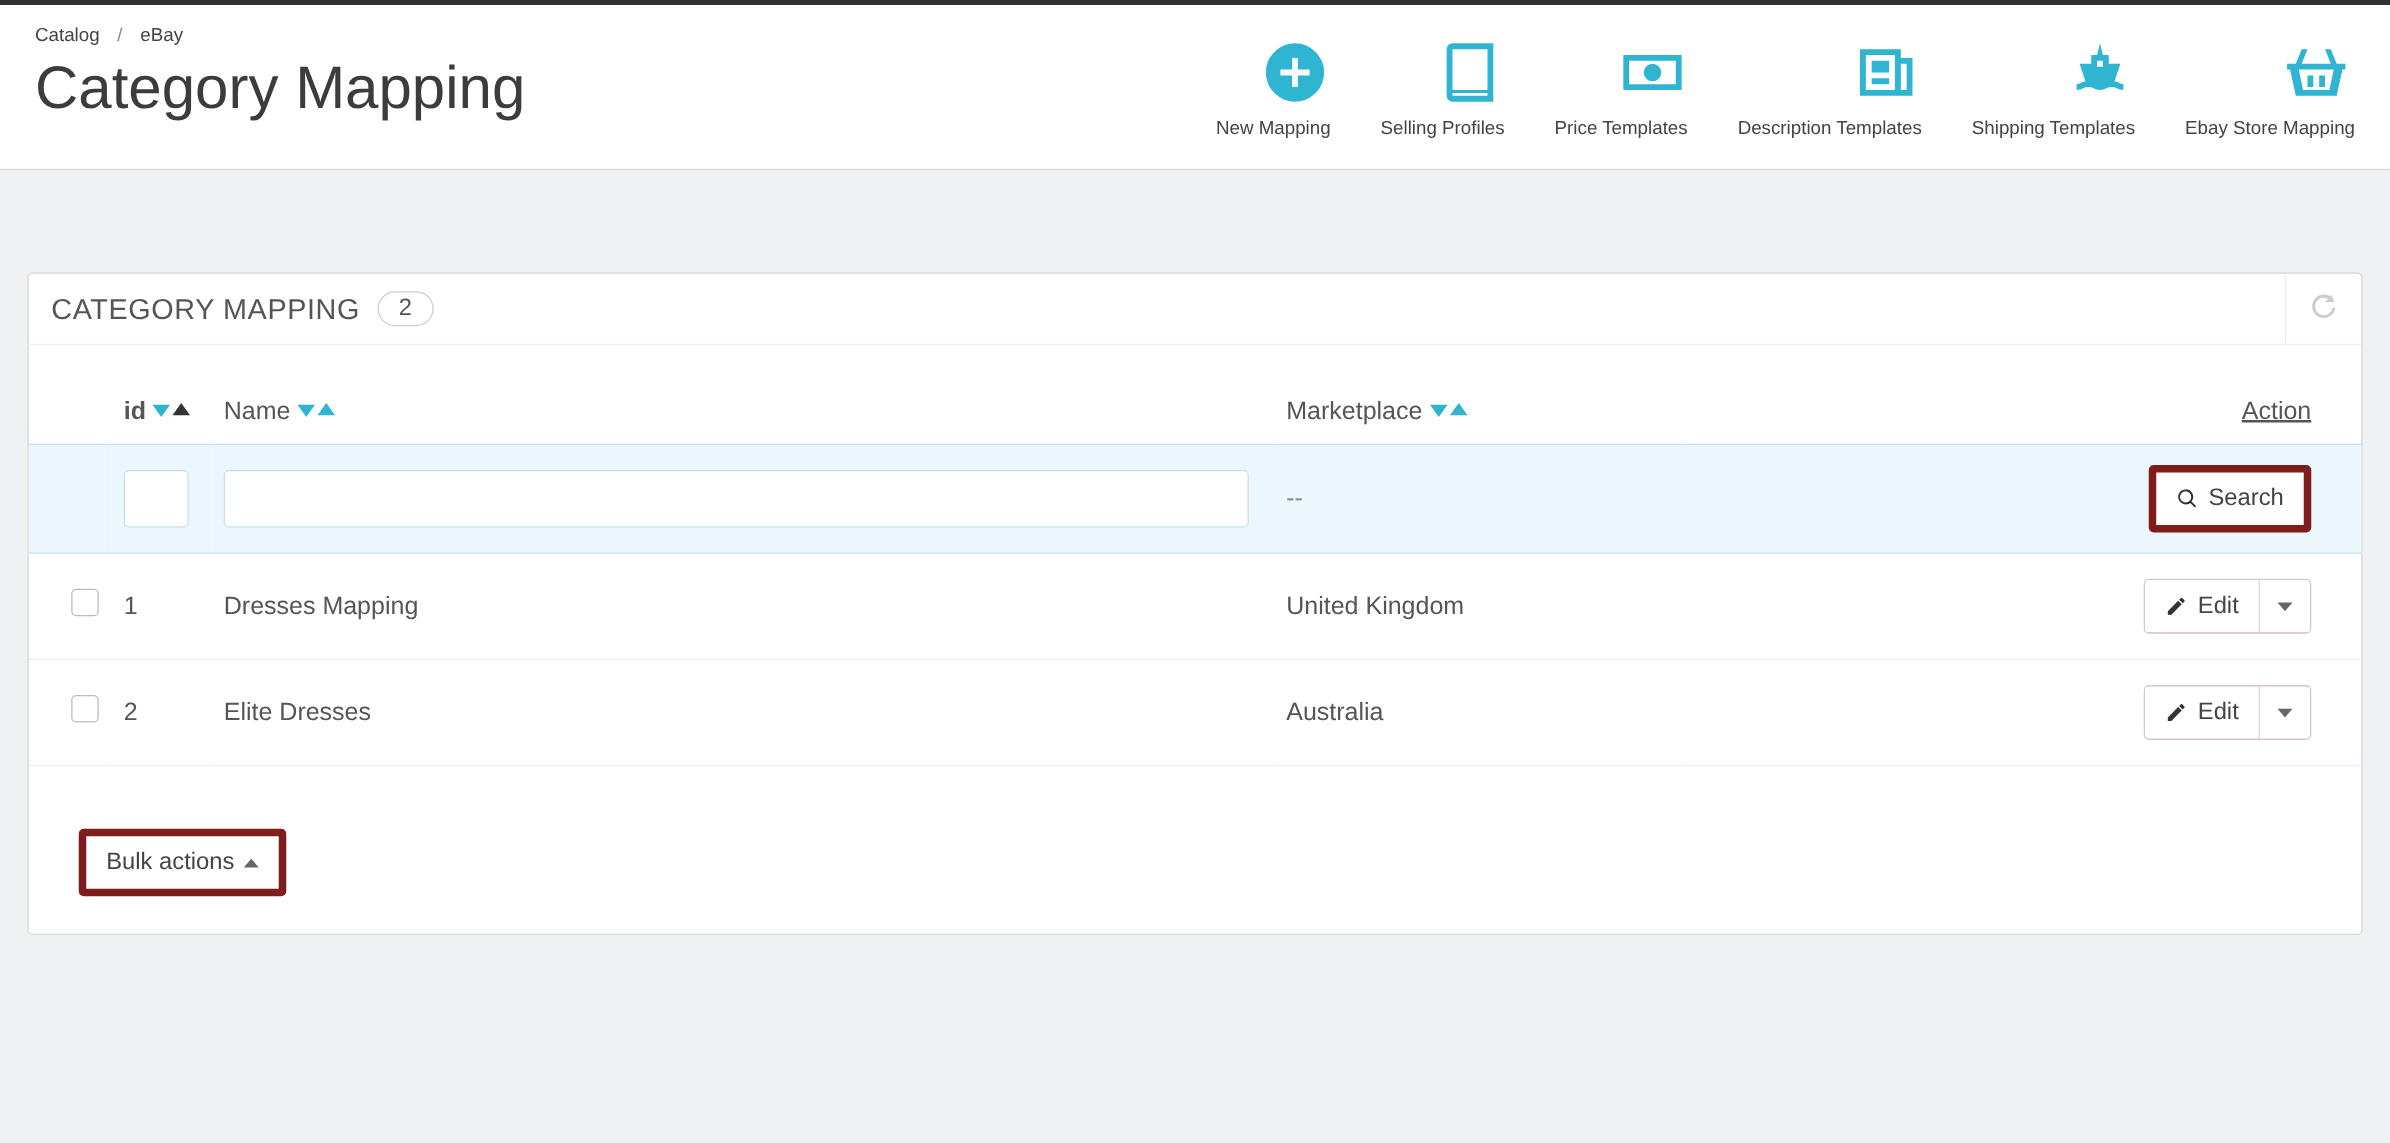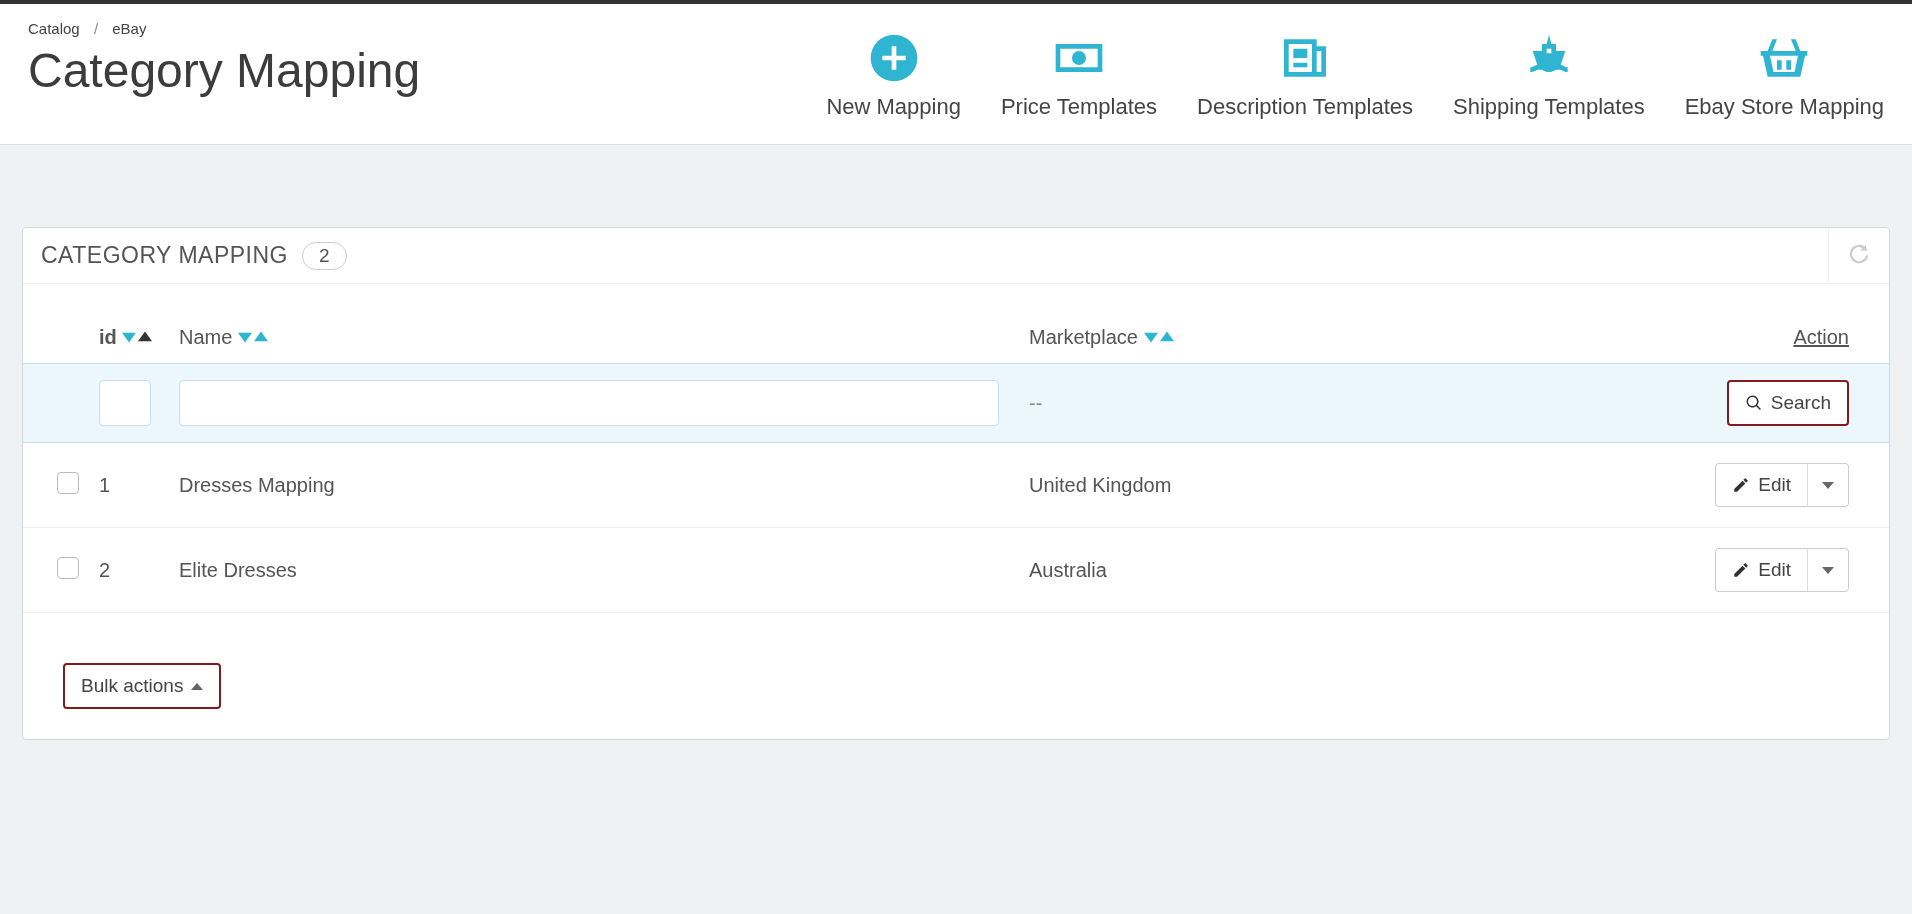--- a/index.html
+++ b/index.html
@@ -33,25 +33,25 @@
   }
   .toolbar {
     display: flex;
     gap: 40px;
     align-items: flex-start;
     margin-top: 10px;
   }
   .toolbar-item {
     display: flex;
     flex-direction: column;
-    align-items: center;
+    align-items: flex-end;
     gap: 8px;
     cursor: pointer;
     color: #444;
-    font-size: 22px;
+    font-size: 15px;
   }
   .toolbar-item svg { width: 56px; height: 56px; fill: #2fb5d2; }
   .toolbar-item.basket svg { width: 62px; }
   .content-wrap { padding: 82px 22px 40px 22px; }
   .panel {
     background: #fff;
     border: 1px solid #d3d8db;
     border-radius: 4px;
   }
   .panel-head {
@@ -122,21 +122,21 @@
     font-size: 18px;
   }
   .filter-input.small { width: 52px; }
   .filter-input.name { width: 820px; }
   .filter-dash { color: #888; }
 
   .btn {
     display: inline-flex;
     align-items: center;
     gap: 8px;
-    border: 2px solid #7f1d1d;
+    border: 6px solid #7f1d1d;
     border-radius: 4px;
     padding: 10px 16px;
     background: #fff;
     font-size: 19px;
     color: #444;
     cursor: pointer;
   }
   .btn svg { width: 18px; height: 18px; fill: #333; }
   .btn-group {
     display: inline-flex;
@@ -196,20 +196,26 @@
     </div>
     <h1 class="page-title">Category Mapping</h1>
   </div>
 
   <div class="toolbar">
     <div class="toolbar-item">
       <svg viewBox="0 0 24 24">
           <path d="M12 2a10 10 0 1 0 0 20 10 10 0 0 0 0-20zm5 11h-4v4h-2v-4H7v-2h4V7h2v4h4v2z"></path>
         </svg>
       <span>New Mapping</span>
+    </div>
+    <div class="toolbar-item">
+      <svg viewBox="0 0 24 24">
+          <path d="M6 2a2 2 0 0 0-2 2v16a2 2 0 0 0 2 2h14V2H6zm0 2h12v14H6V4zm0 16v-1h12v1H6z"></path>
+        </svg>
+      <span>Selling Profiles</span>
     </div>
     <div class="toolbar-item">
       <svg viewBox="0 0 24 24">
           <path d="M2 6h20v12H2V6zm2 2v8h16V8H4zm8 1a3 3 0 1 1 0 6 3 3 0 0 1 0-6z"></path>
         </svg>
       <span>Price Templates</span>
     </div>
     <div class="toolbar-item">
       <svg viewBox="0 0 24 24">
           <path d="M3 4h14v3h4v13H3V4zm2 2v12h14V9h-2v9h-2V6H5zm2 2h6v4H7V8zm0 6h6v2H7v-2z"></path>

